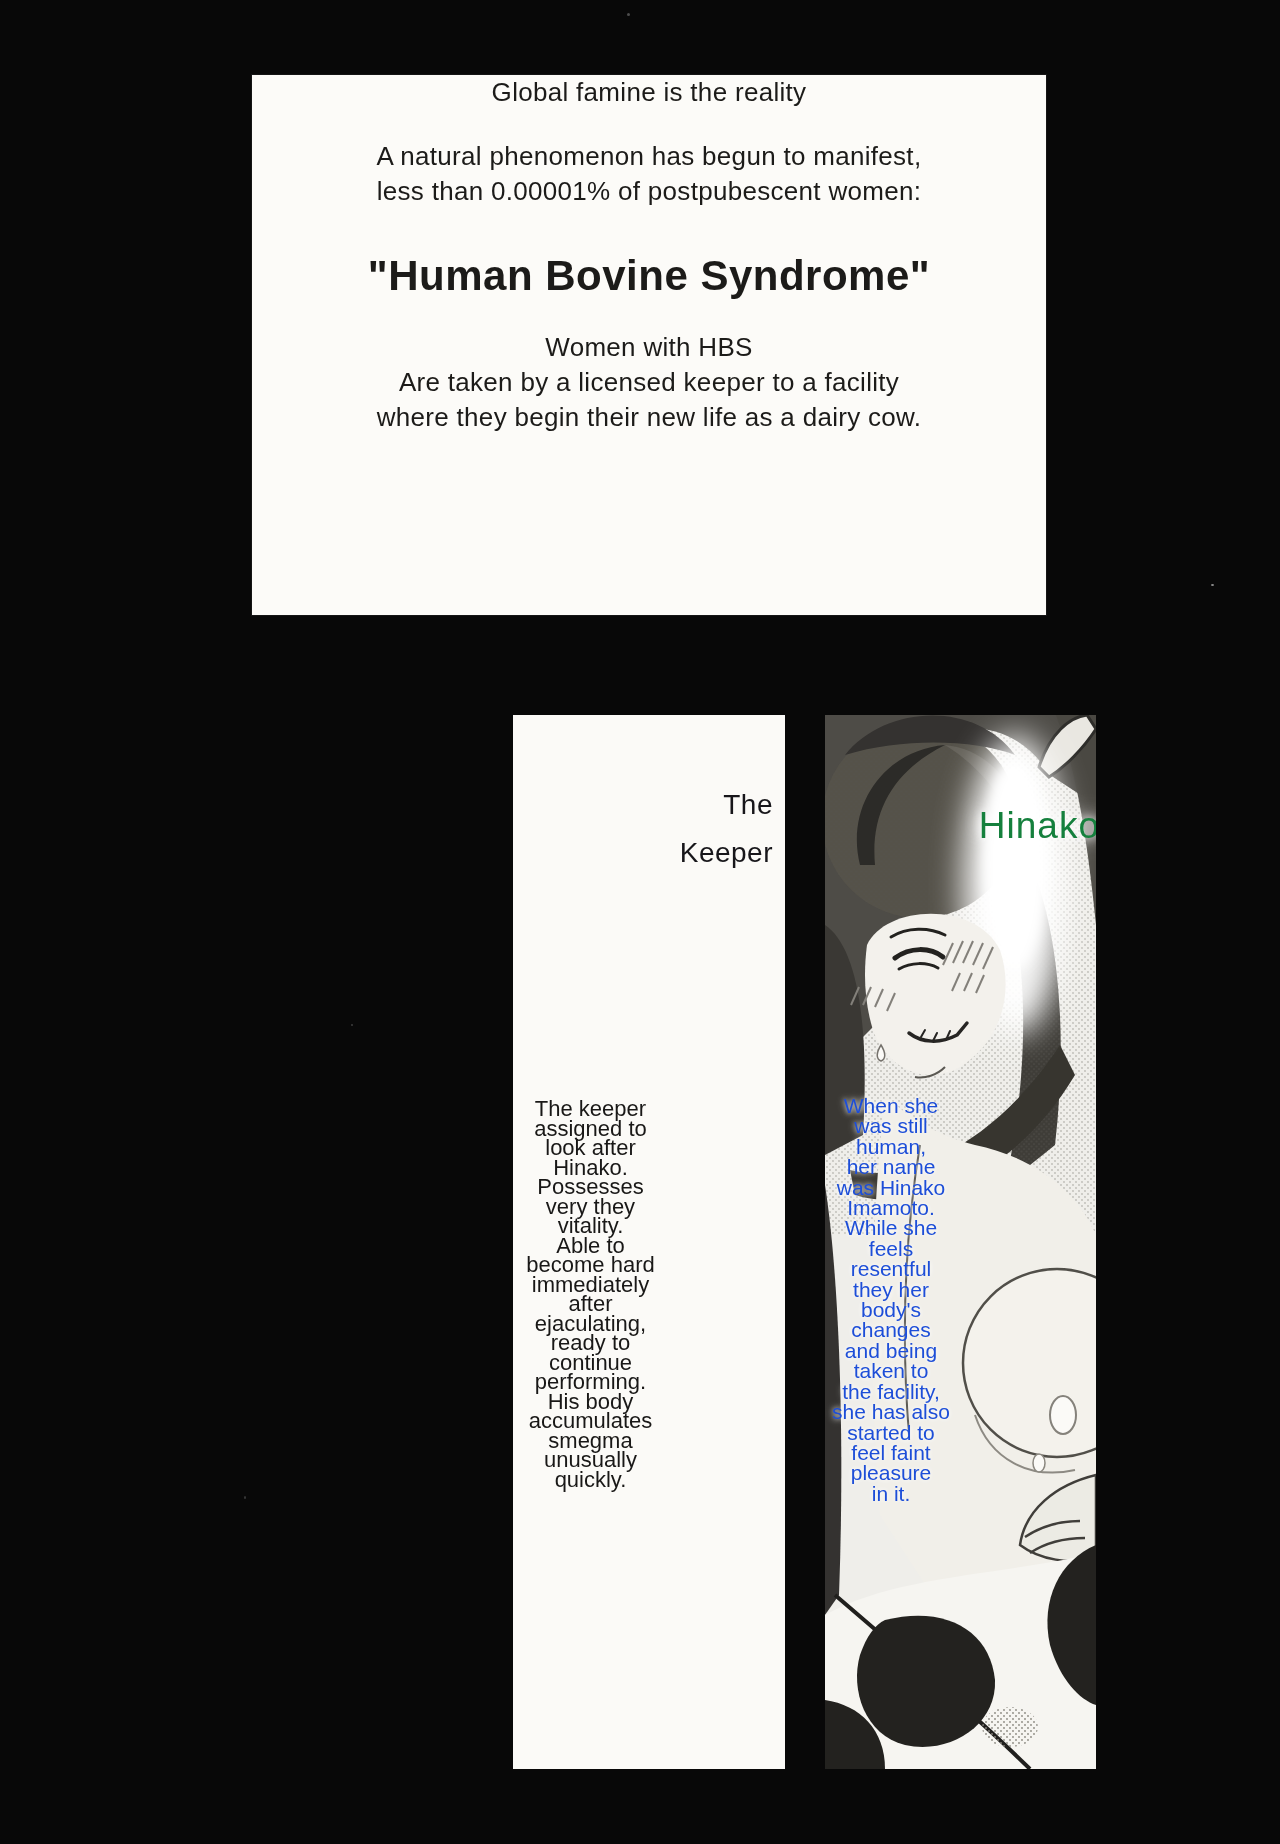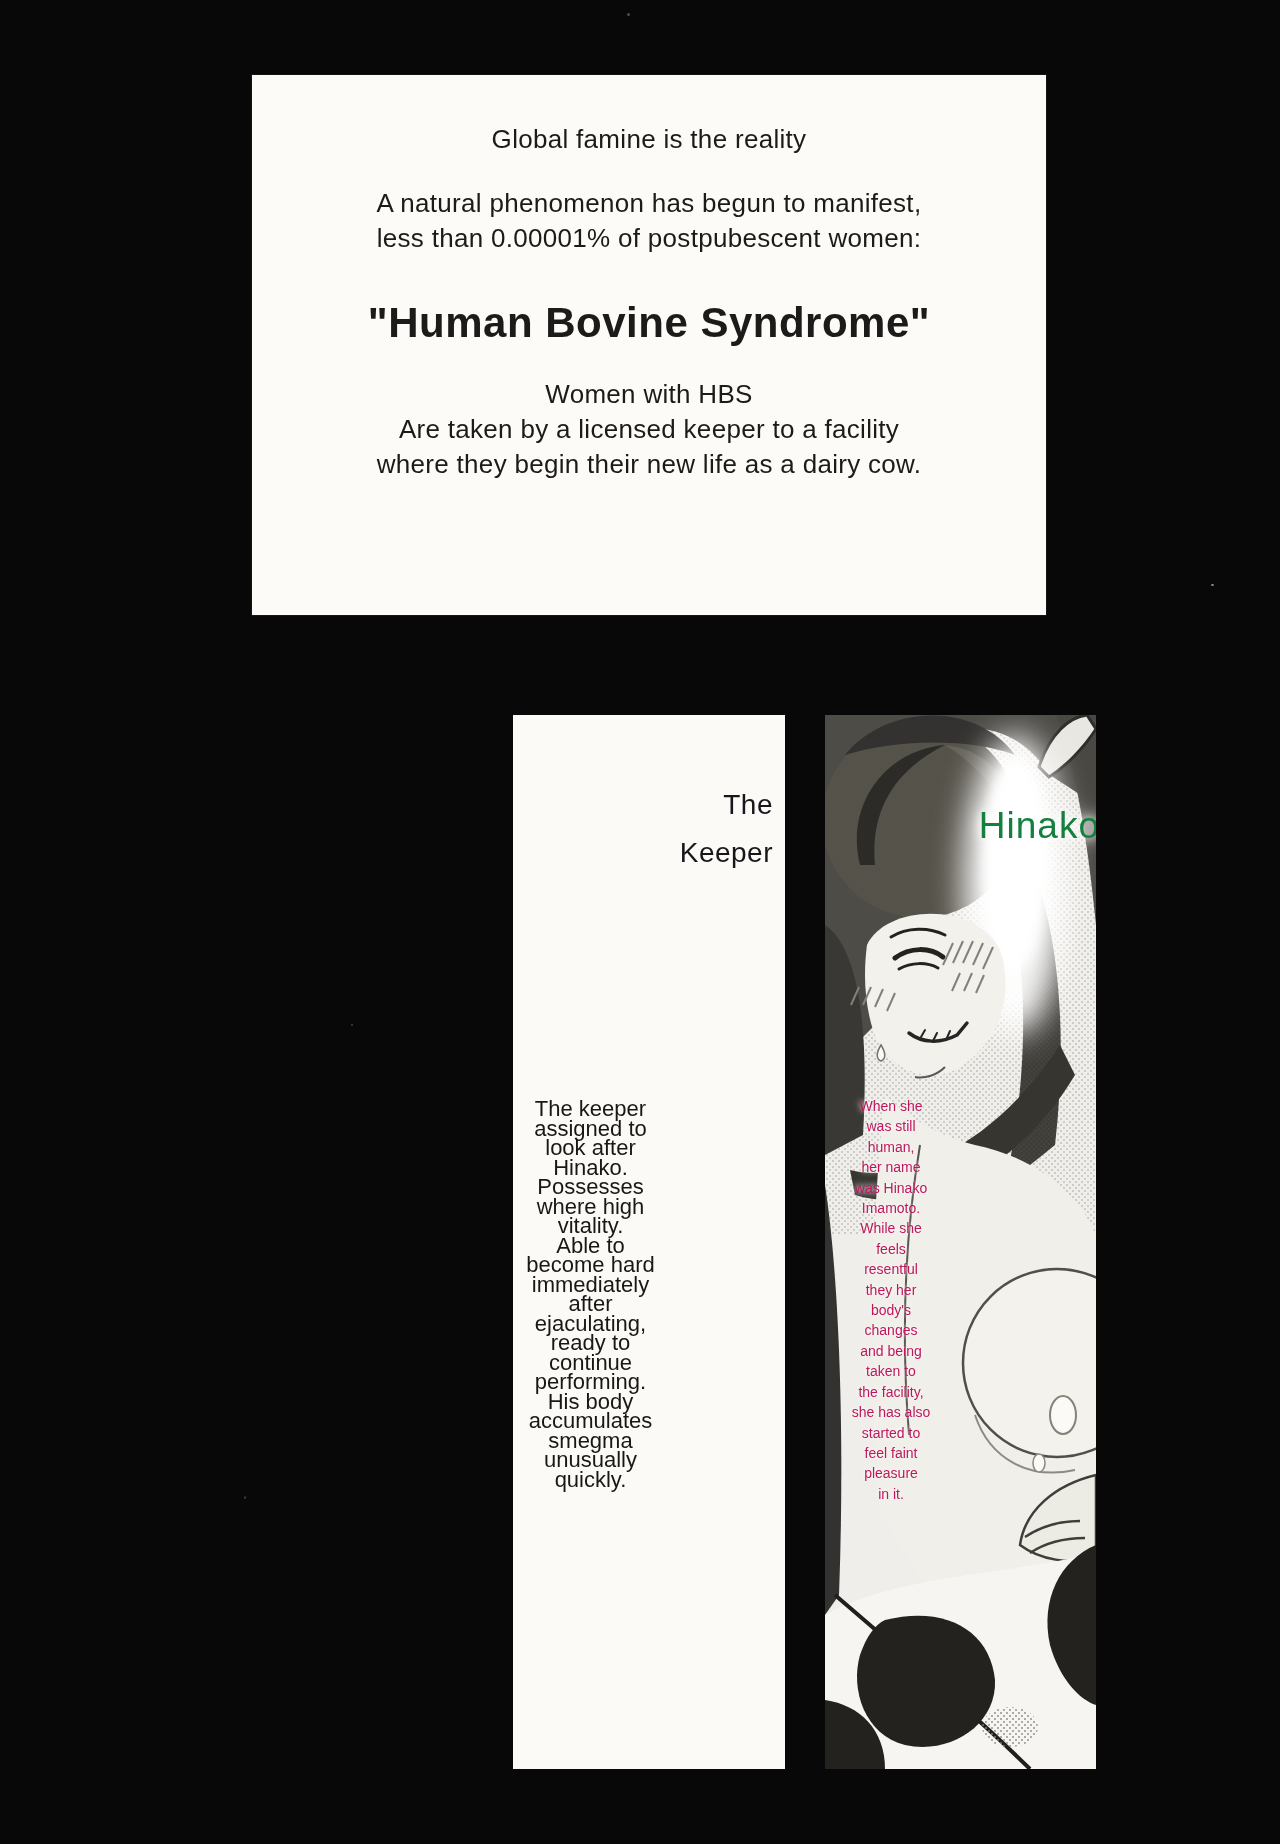--- a/index.html
+++ b/index.html
@@ -9,21 +9,21 @@
     font-family:"Liberation Sans", sans-serif;
     color:#1c1b19;
   }
   
   .intro-box{
     position:absolute;left:252px;top:75px;width:794px;height:540px;
     background:#fcfbf8;box-shadow:0 0 0 1px #151515;
   }
   .intro-inner{
     box-sizing:border-box;width:100%;height:100%;
-    padding-top:47px;text-align:center;
+    text-align:center;
   }
   .para{font-size:26px;line-height:35px;letter-spacing:.3px;}
   .para + .para{margin-top:29px;}
   .para.headline{
     font-size:42px;line-height:50px;font-weight:bold;letter-spacing:.5px;
     margin-top:42px;
   }
   .para.headline + .para{}
   
   .keeper-panel{
@@ -47,21 +47,21 @@
   .hinako-art{position:absolute;left:0;top:0;}
   .hinako-title{
     position:absolute;top:91px;right:-4px;margin:0;
     font-size:37px;line-height:40px;font-weight:normal;letter-spacing:1px;
     color:#15803d;white-space:nowrap;
     text-shadow:0 0 8px #fff,0 0 16px #fff,0 0 26px #fff;
     text-align:right;
   }
   .hinako-body{
     position:absolute;top:381px;left:0px;width:132px;
-    font-size:14px;line-height:20.4px;text-align:center;color:#be185d;
+    font-size:21px;line-height:20.4px;text-align:center;color:#1d4ed8;
     text-shadow:0 0 5px rgba(255,255,255,.85),0 0 9px rgba(255,255,255,.6);
   }
   
   .speck{position:absolute;border-radius:50%;}
   .s1{left:627px;top:13px;width:3px;height:3px;background:#4d4d4d;}
   .s2{left:1211px;top:584px;width:3px;height:2px;background:#8d8d8d;}
   .s3{left:351px;top:1024px;width:2px;height:2px;background:#3c3c3c;}
   .s4{left:244px;top:1496px;width:2px;height:3px;background:#383838;}
 </style>
 </head>
@@ -93,21 +93,21 @@
     <h2 class="keeper-title">
         <div class="tline">The</div>
         <div class="tline">Keeper</div>
       </h2>
     <div class="keeper-body">
         <div class="tline">The keeper</div>
         <div class="tline">assigned to</div>
         <div class="tline">look after</div>
         <div class="tline">Hinako.</div>
         <div class="tline">Possesses</div>
-        <div class="tline">where high</div>
+        <div class="tline">very they</div>
         <div class="tline">vitality.</div>
         <div class="tline">Able to</div>
         <div class="tline">become hard</div>
         <div class="tline">immediately</div>
         <div class="tline">after</div>
         <div class="tline">ejaculating,</div>
         <div class="tline">ready to</div>
         <div class="tline">continue</div>
         <div class="tline">performing.</div>
         <div class="tline">His body</div>

